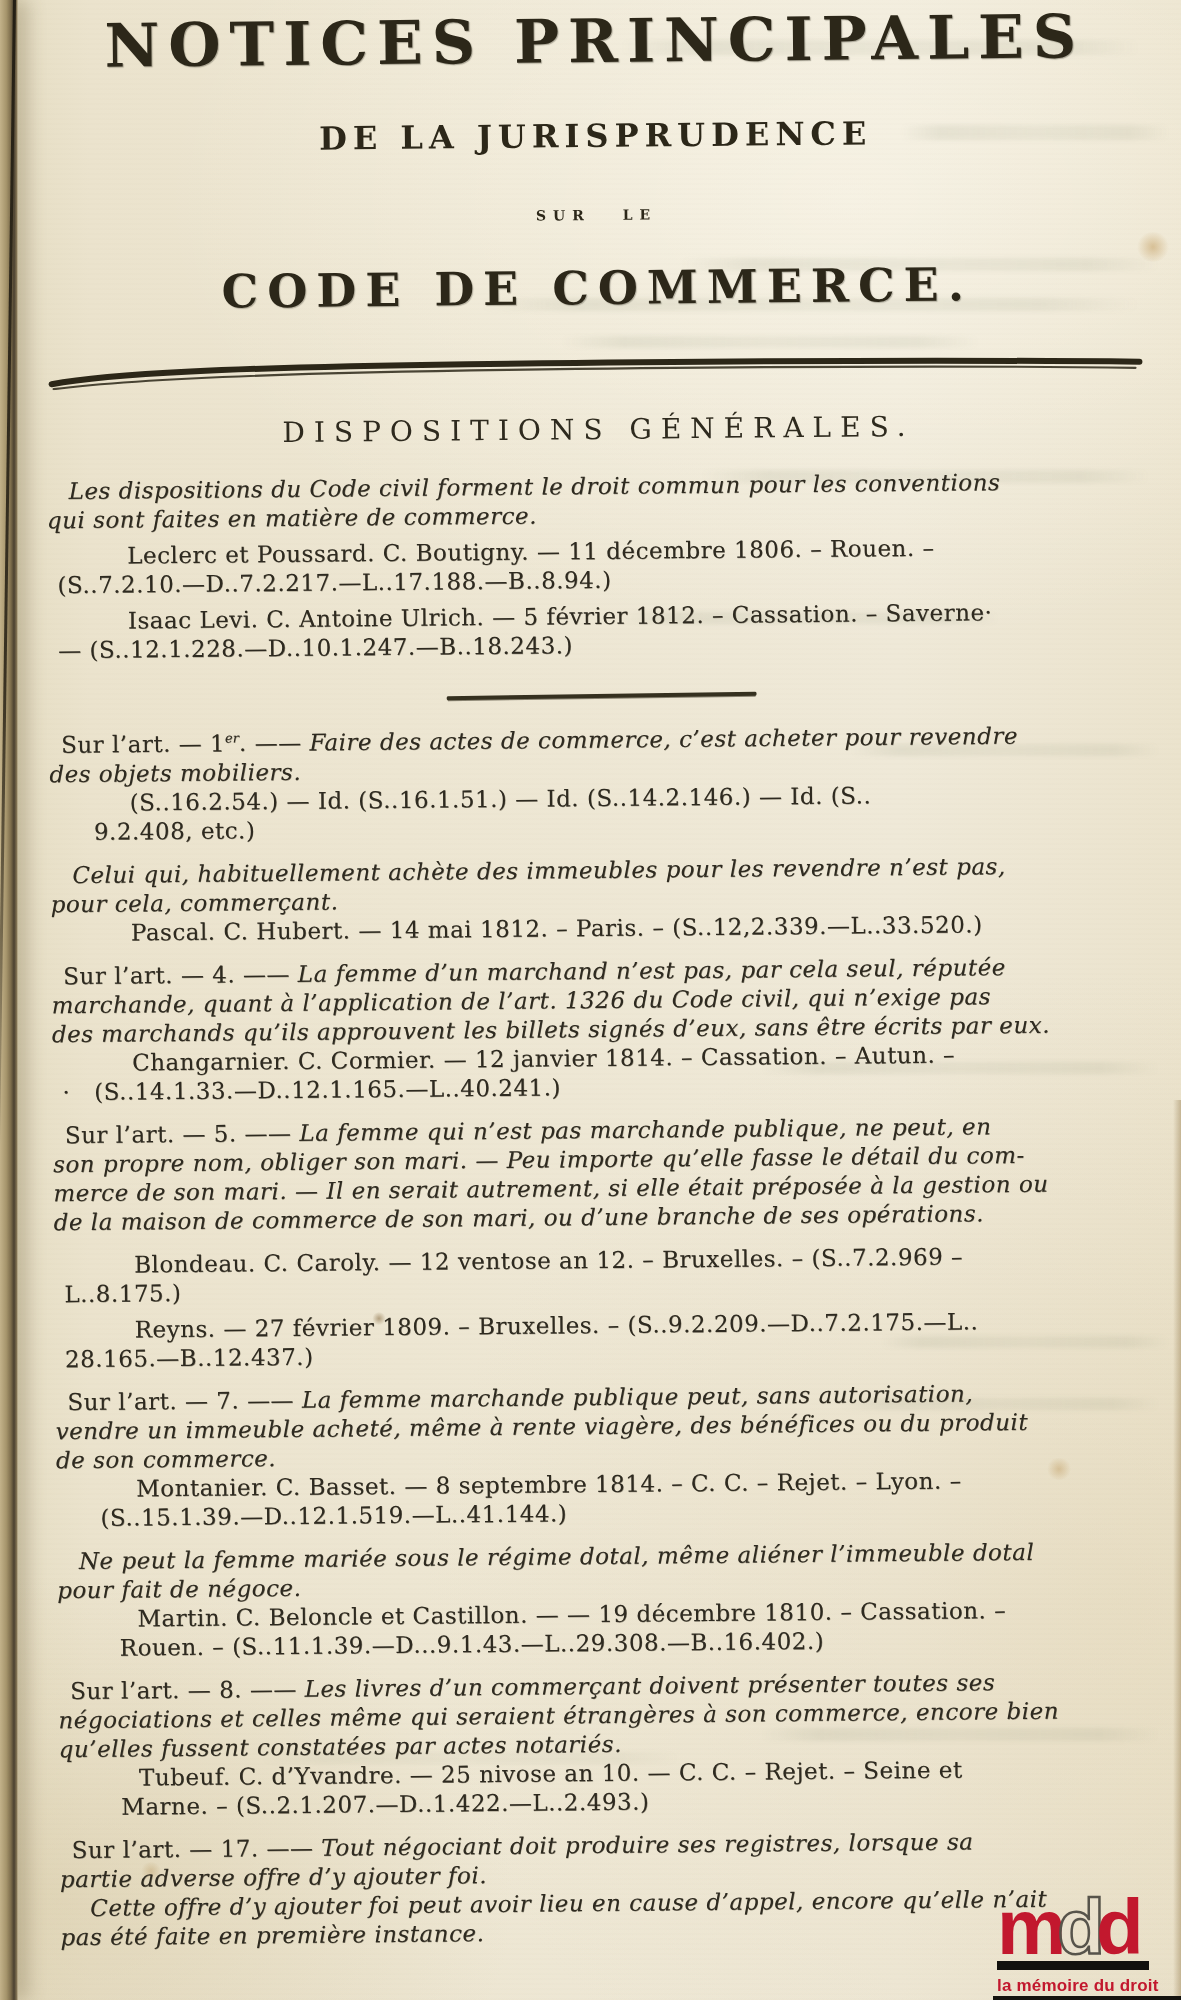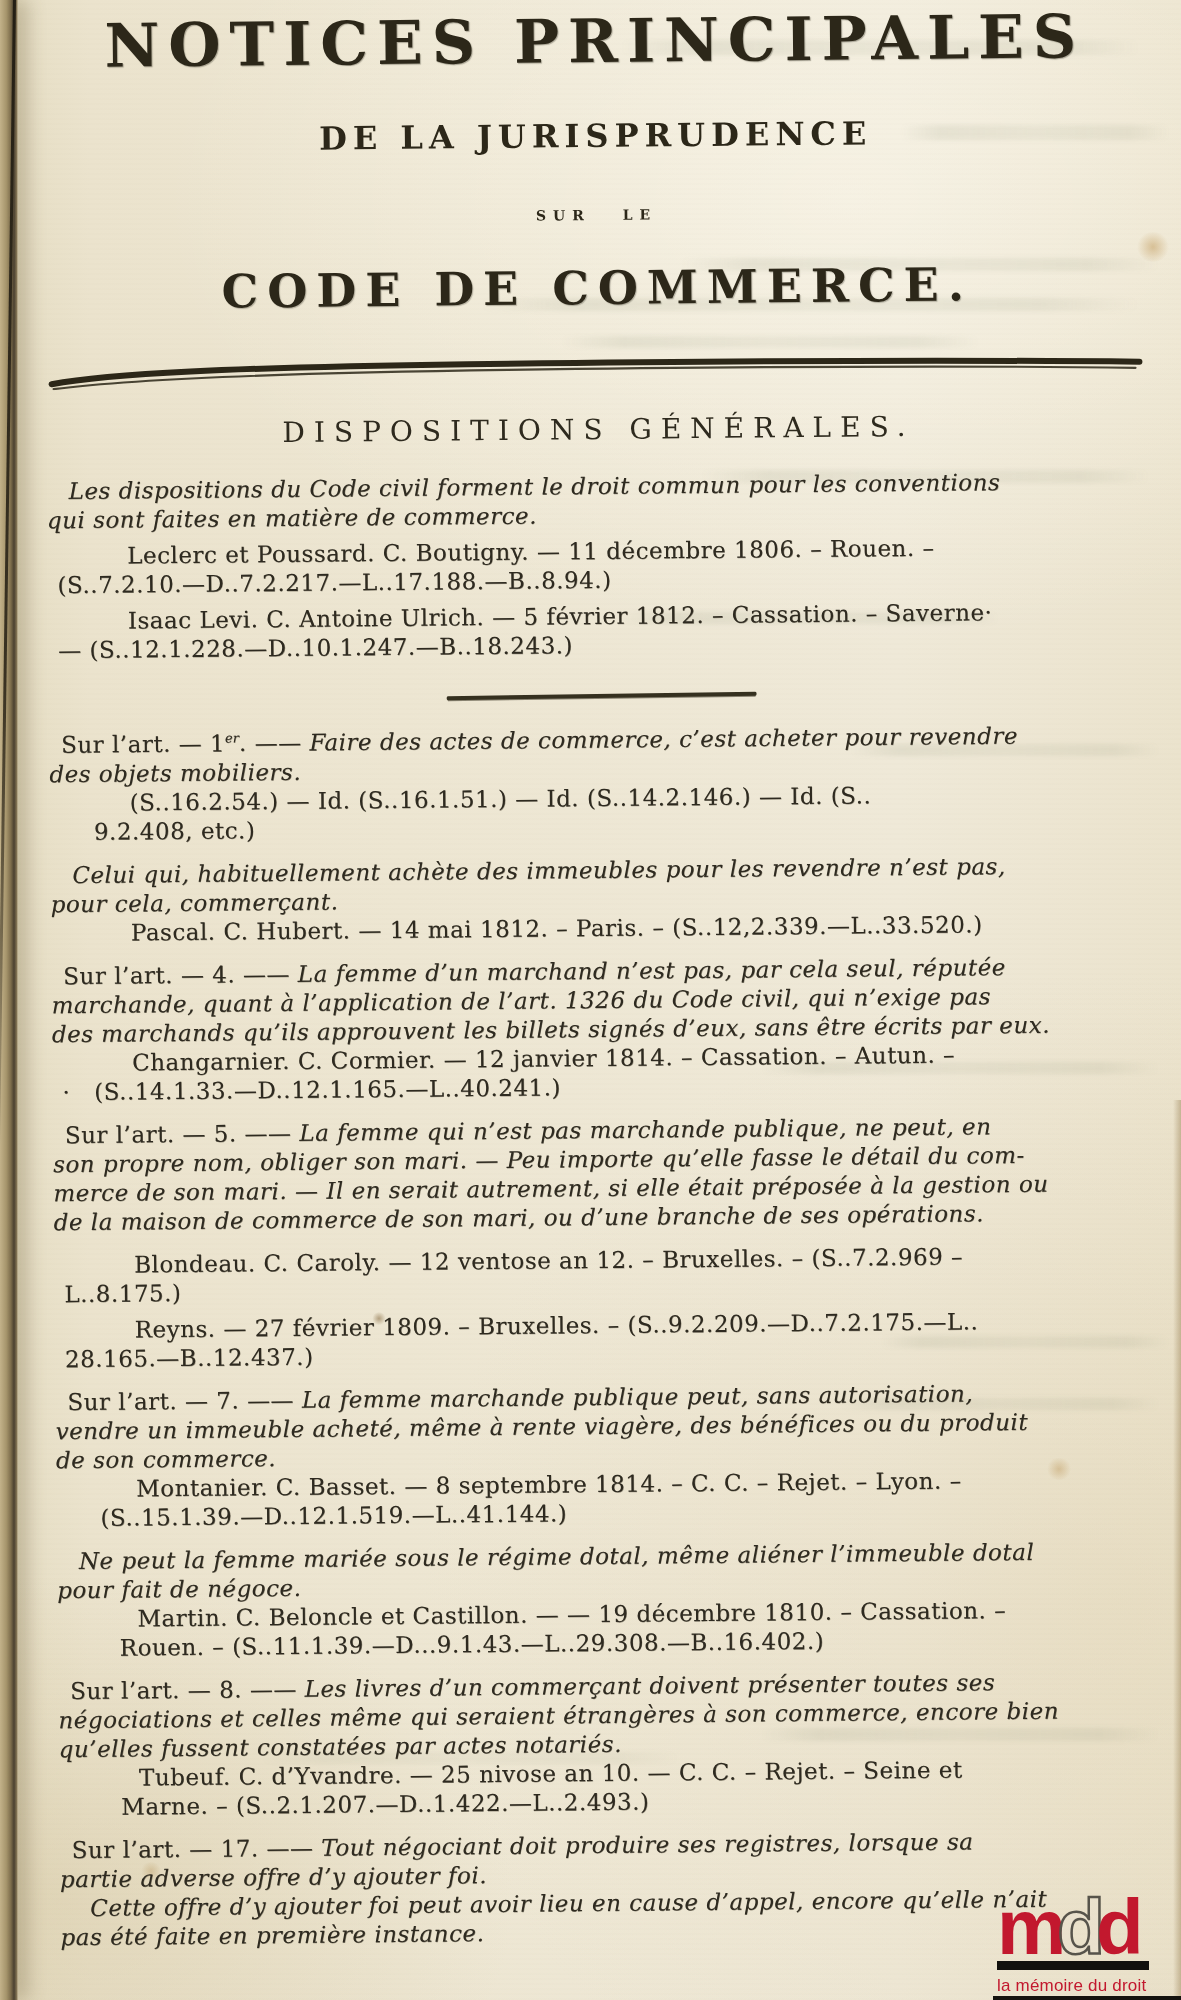--- a/index.html
+++ b/index.html
@@ -97,21 +97,21 @@
   
   .mdd{position:absolute;right:8px;bottom:4px;width:176px;}
   .mdd-letters{
     font-family:"Liberation Sans", sans-serif;font-weight:bold;
     font-size:78px;line-height:.78;letter-spacing:-9px;white-space:nowrap;
   }
   .mdd-m,.mdd-d2{color:#c2182e;}
   .mdd-d1{color:rgba(236,229,214,.25);-webkit-text-stroke:2.5px #57544b;}
   .mdd-bar{width:152px;height:9px;background:#12110e;margin-top:3px;}
   .mdd-tagline{
-    font-family:"Liberation Sans", sans-serif;font-weight:normal;
+    font-family:"Liberation Sans", sans-serif;font-weight:bold;
     font-size:17px;color:#c2182e;margin-top:6px;letter-spacing:.2px;white-space:nowrap;
   }
   .corner-sliver{position:absolute;right:0;bottom:0;width:188px;height:4px;background:#15130f;}
 </style>
 </head>
 <body>
 
 <div class="paper"></div>
 <div class="grain"></div>
 <div class="binding"></div>

